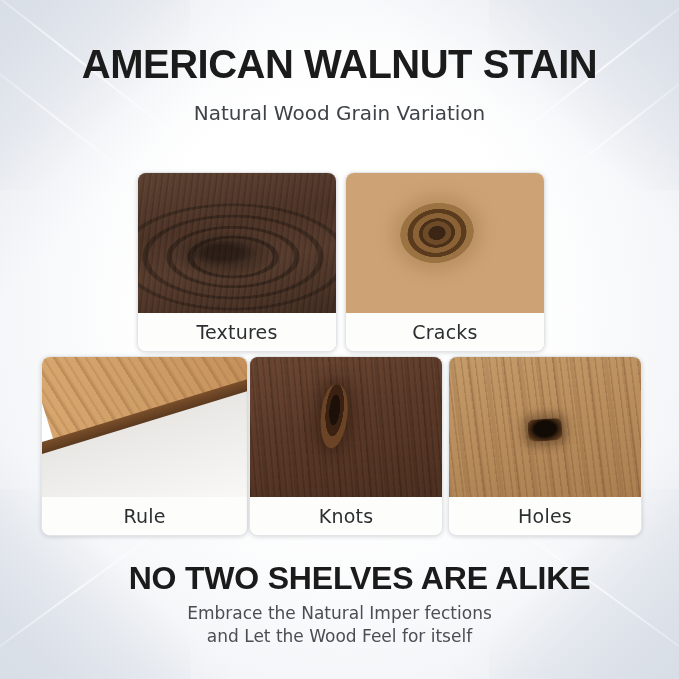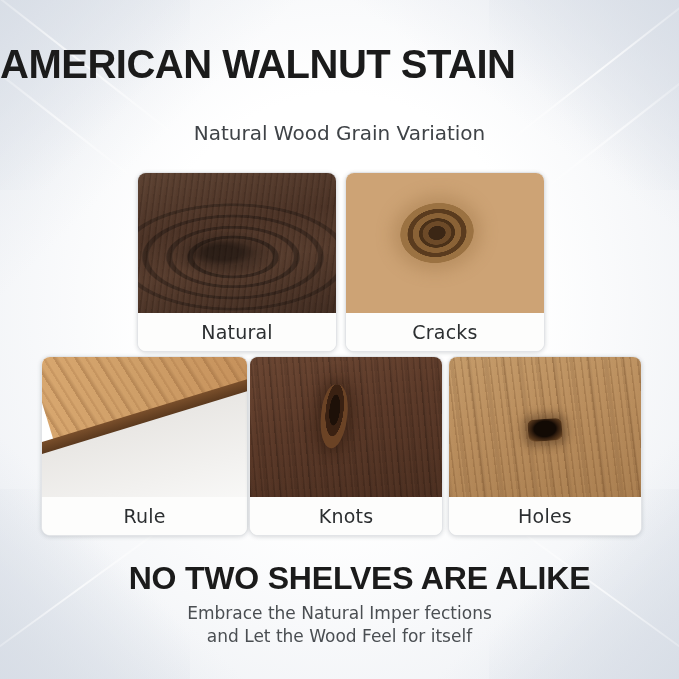--- a/index.html
+++ b/index.html
@@ -47,40 +47,41 @@
   .corner-shade.tl { left: 0; top: 0; background: linear-gradient(135deg, rgba(214,220,229,0.85), rgba(255,255,255,0) 62%); }
   .corner-shade.tr { right: 0; top: 0; background: linear-gradient(225deg, rgba(214,220,229,0.85), rgba(255,255,255,0) 62%); }
   .corner-shade.bl { left: 0; bottom: 0; background: linear-gradient(45deg, rgba(214,220,229,0.85), rgba(255,255,255,0) 62%); }
   .corner-shade.br { right: 0; bottom: 0; background: linear-gradient(315deg, rgba(214,220,229,0.85), rgba(255,255,255,0) 62%); }
 
   .headline {
     position: absolute;
     left: 0;
     right: 0;
     top: 44px;
+    text-align: center;
     font-size: 40px;
     line-height: 1;
     font-weight: bold;
     letter-spacing: -0.5px;
     color: #1b1b1b;
     font-family: "Liberation Sans", sans-serif;
   }
   .subline {
     position: absolute;
     left: 0;
     right: 0;
     top: 100px;
     text-align: center;
     font-size: 20px;
     line-height: 26px;
     color: #3f4347;
     font-family: "DejaVu Sans", sans-serif;
     font-weight: 400;
   }
-  .subline div { white-space: nowrap; margin-top: 20px; }
+  .subline div { white-space: nowrap; }
 
   
   .card {
     position: absolute;
     border-radius: 9px;
     overflow: hidden;
     background: #ffffff;
     box-shadow: 0 1px 4px rgba(40,50,60,0.18);
     border: 1px solid #e2e4e7;
   }
@@ -265,21 +266,21 @@
   <div class="headline">AMERICAN WALNUT STAIN</div>
 
   <div class="subline">
     <div>Natural Wood Grain Variation</div>
   </div>
 
   <div class="card" style="left:137px; top:172px; width:198px; height:178px;">
     <div class="photo" style="height:140px;">
       <div class="wood wood-textures"></div>
     </div>
-    <div class="caption" style="height:38px;">Natural</div>
+    <div class="caption" style="height:38px;">Textures</div>
   </div>
 
   <div class="card" style="left:345px; top:172px; width:198px; height:178px;">
     <div class="photo" style="height:140px;">
       <div class="wood wood-cracks"></div>
       <div class="knot-cracks"></div>
     </div>
     <div class="caption" style="height:38px;">Cracks</div>
   </div>
 

